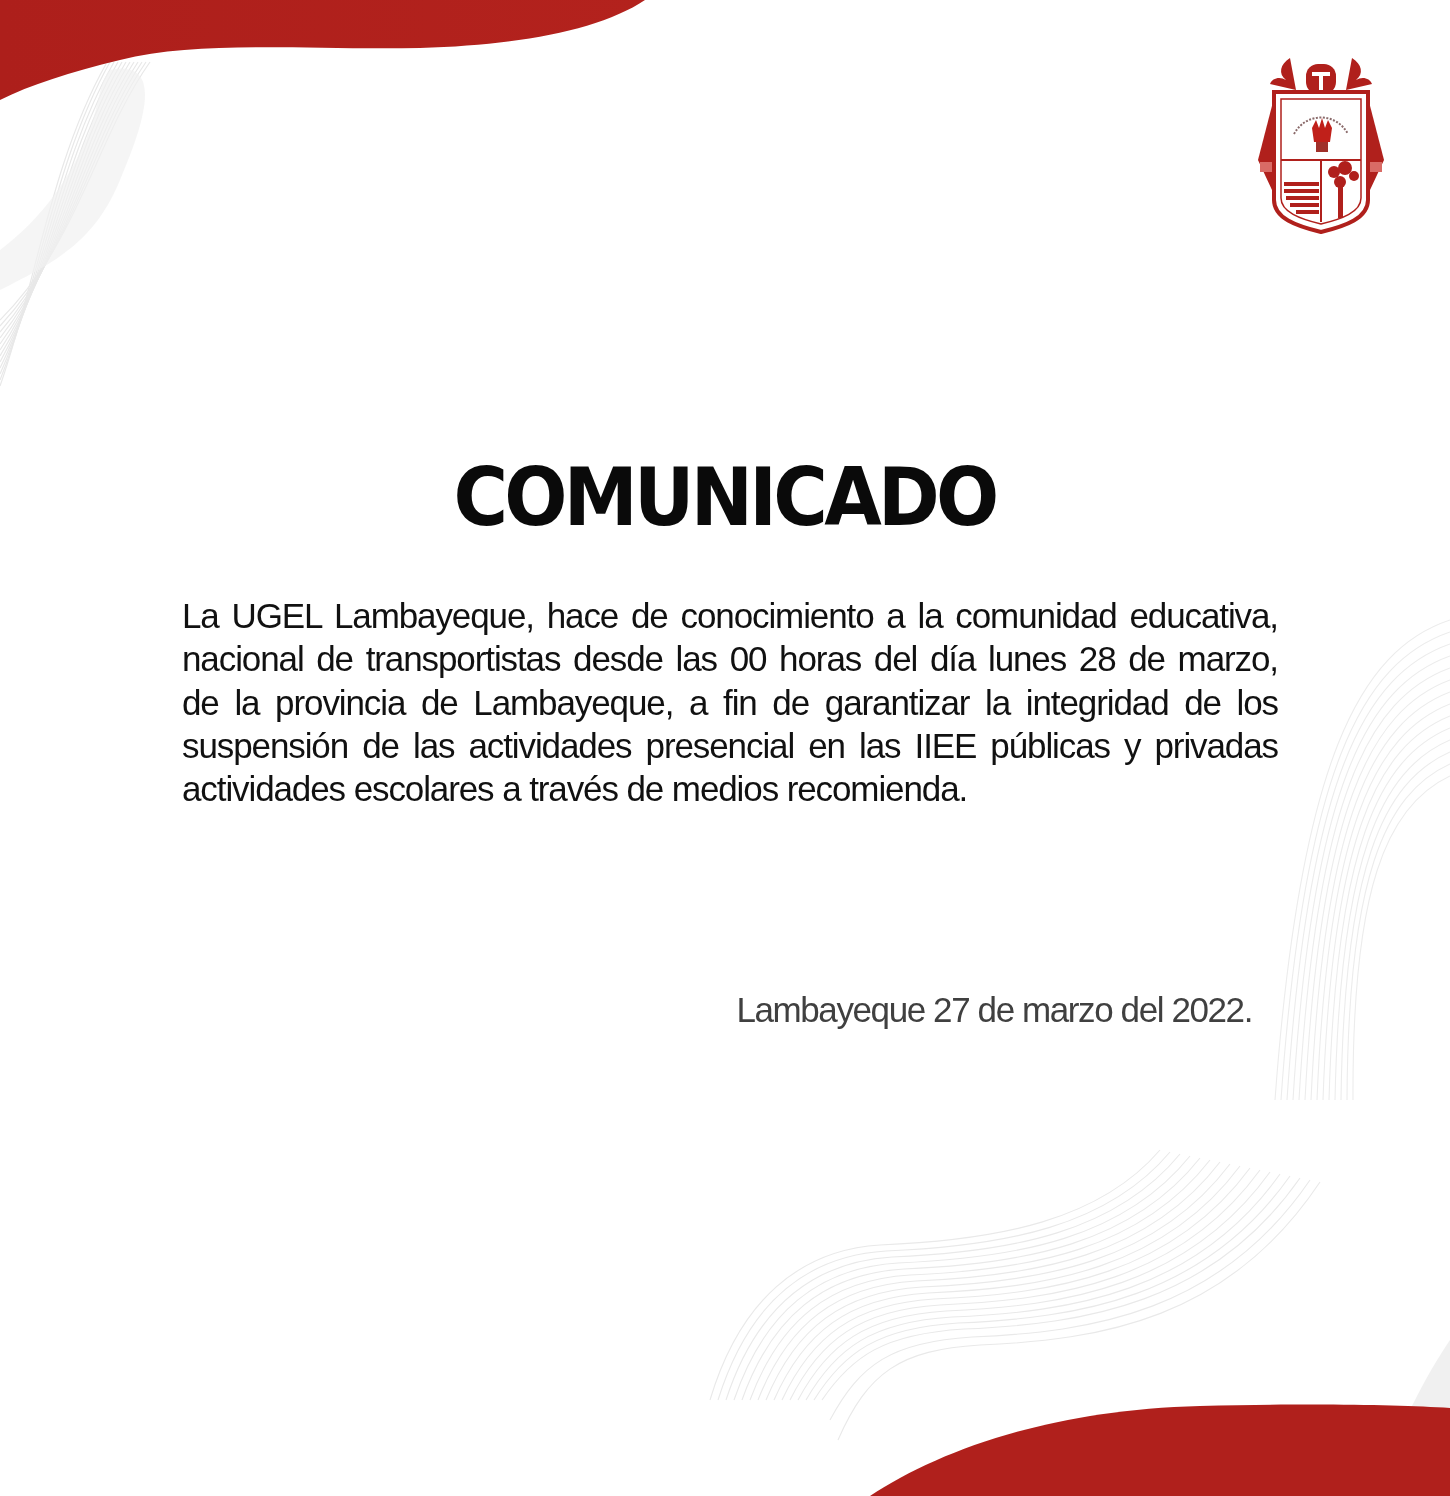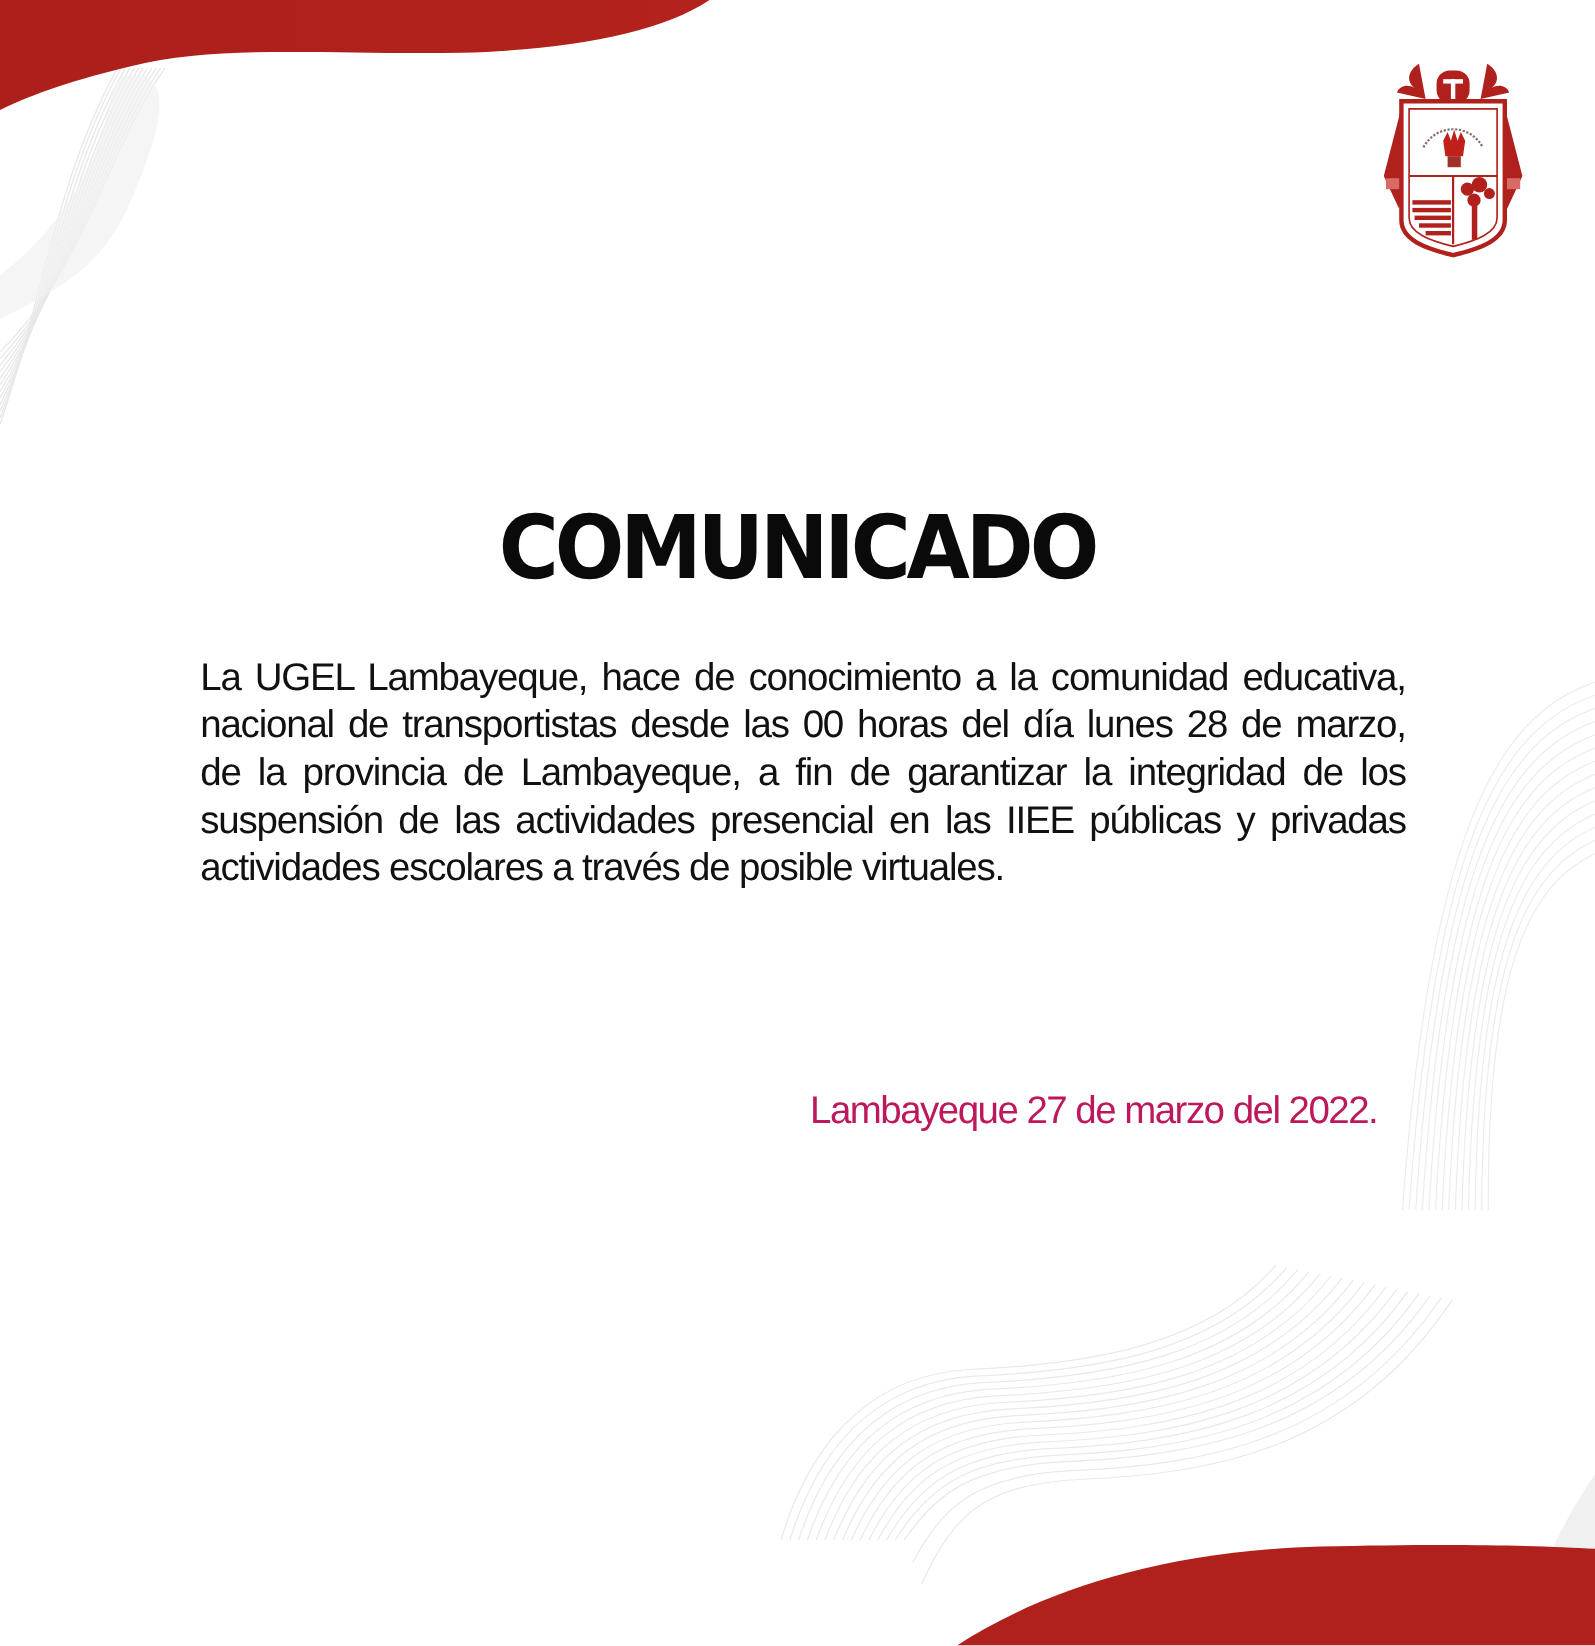--- a/index.html
+++ b/index.html
@@ -48,21 +48,21 @@
     }
     .line.last { text-align-last: left; }
     .date {
       position: absolute;
       right: 198px;
       top: 986px;
       font-size: 35px;
       line-height: 48px;
       letter-spacing: -1.4px;
       white-space: nowrap;
-      color: #be185d;
+      color: #404040;
     }
   </style>
 </head>
 <body>
 
 <svg class="bg-svg" viewBox="0 0 1450 1496" xmlns="http://www.w3.org/2000/svg">
   <defs>
     <linearGradient id="redTop" x1="0" y1="0" x2="1" y2="0">
       <stop offset="0" stop-color="#ad1f1b"></stop>
       <stop offset="1" stop-color="#b3221d"></stop>
@@ -171,16 +171,16 @@
   </svg>
 </div>
 
 <div class="title">COMUNICADO</div>
 
 <div class="body-text">
   <span class="line">La UGEL Lambayeque, hace de conocimiento a la comunidad educativa,</span>
   <span class="line">nacional de transportistas desde las 00 horas del día lunes 28 de marzo,</span>
   <span class="line">de la provincia de Lambayeque, a fin de garantizar la integridad de los</span>
   <span class="line">suspensión de las actividades presencial en las IIEE públicas y privadas</span>
-  <span class="line last">actividades escolares a través de posible virtuales.</span>
+  <span class="line last">actividades escolares a través de medios recomienda.</span>
 </div>
 
 <div class="date">Lambayeque 27 de marzo del 2022.</div>
 
 </body></html>

